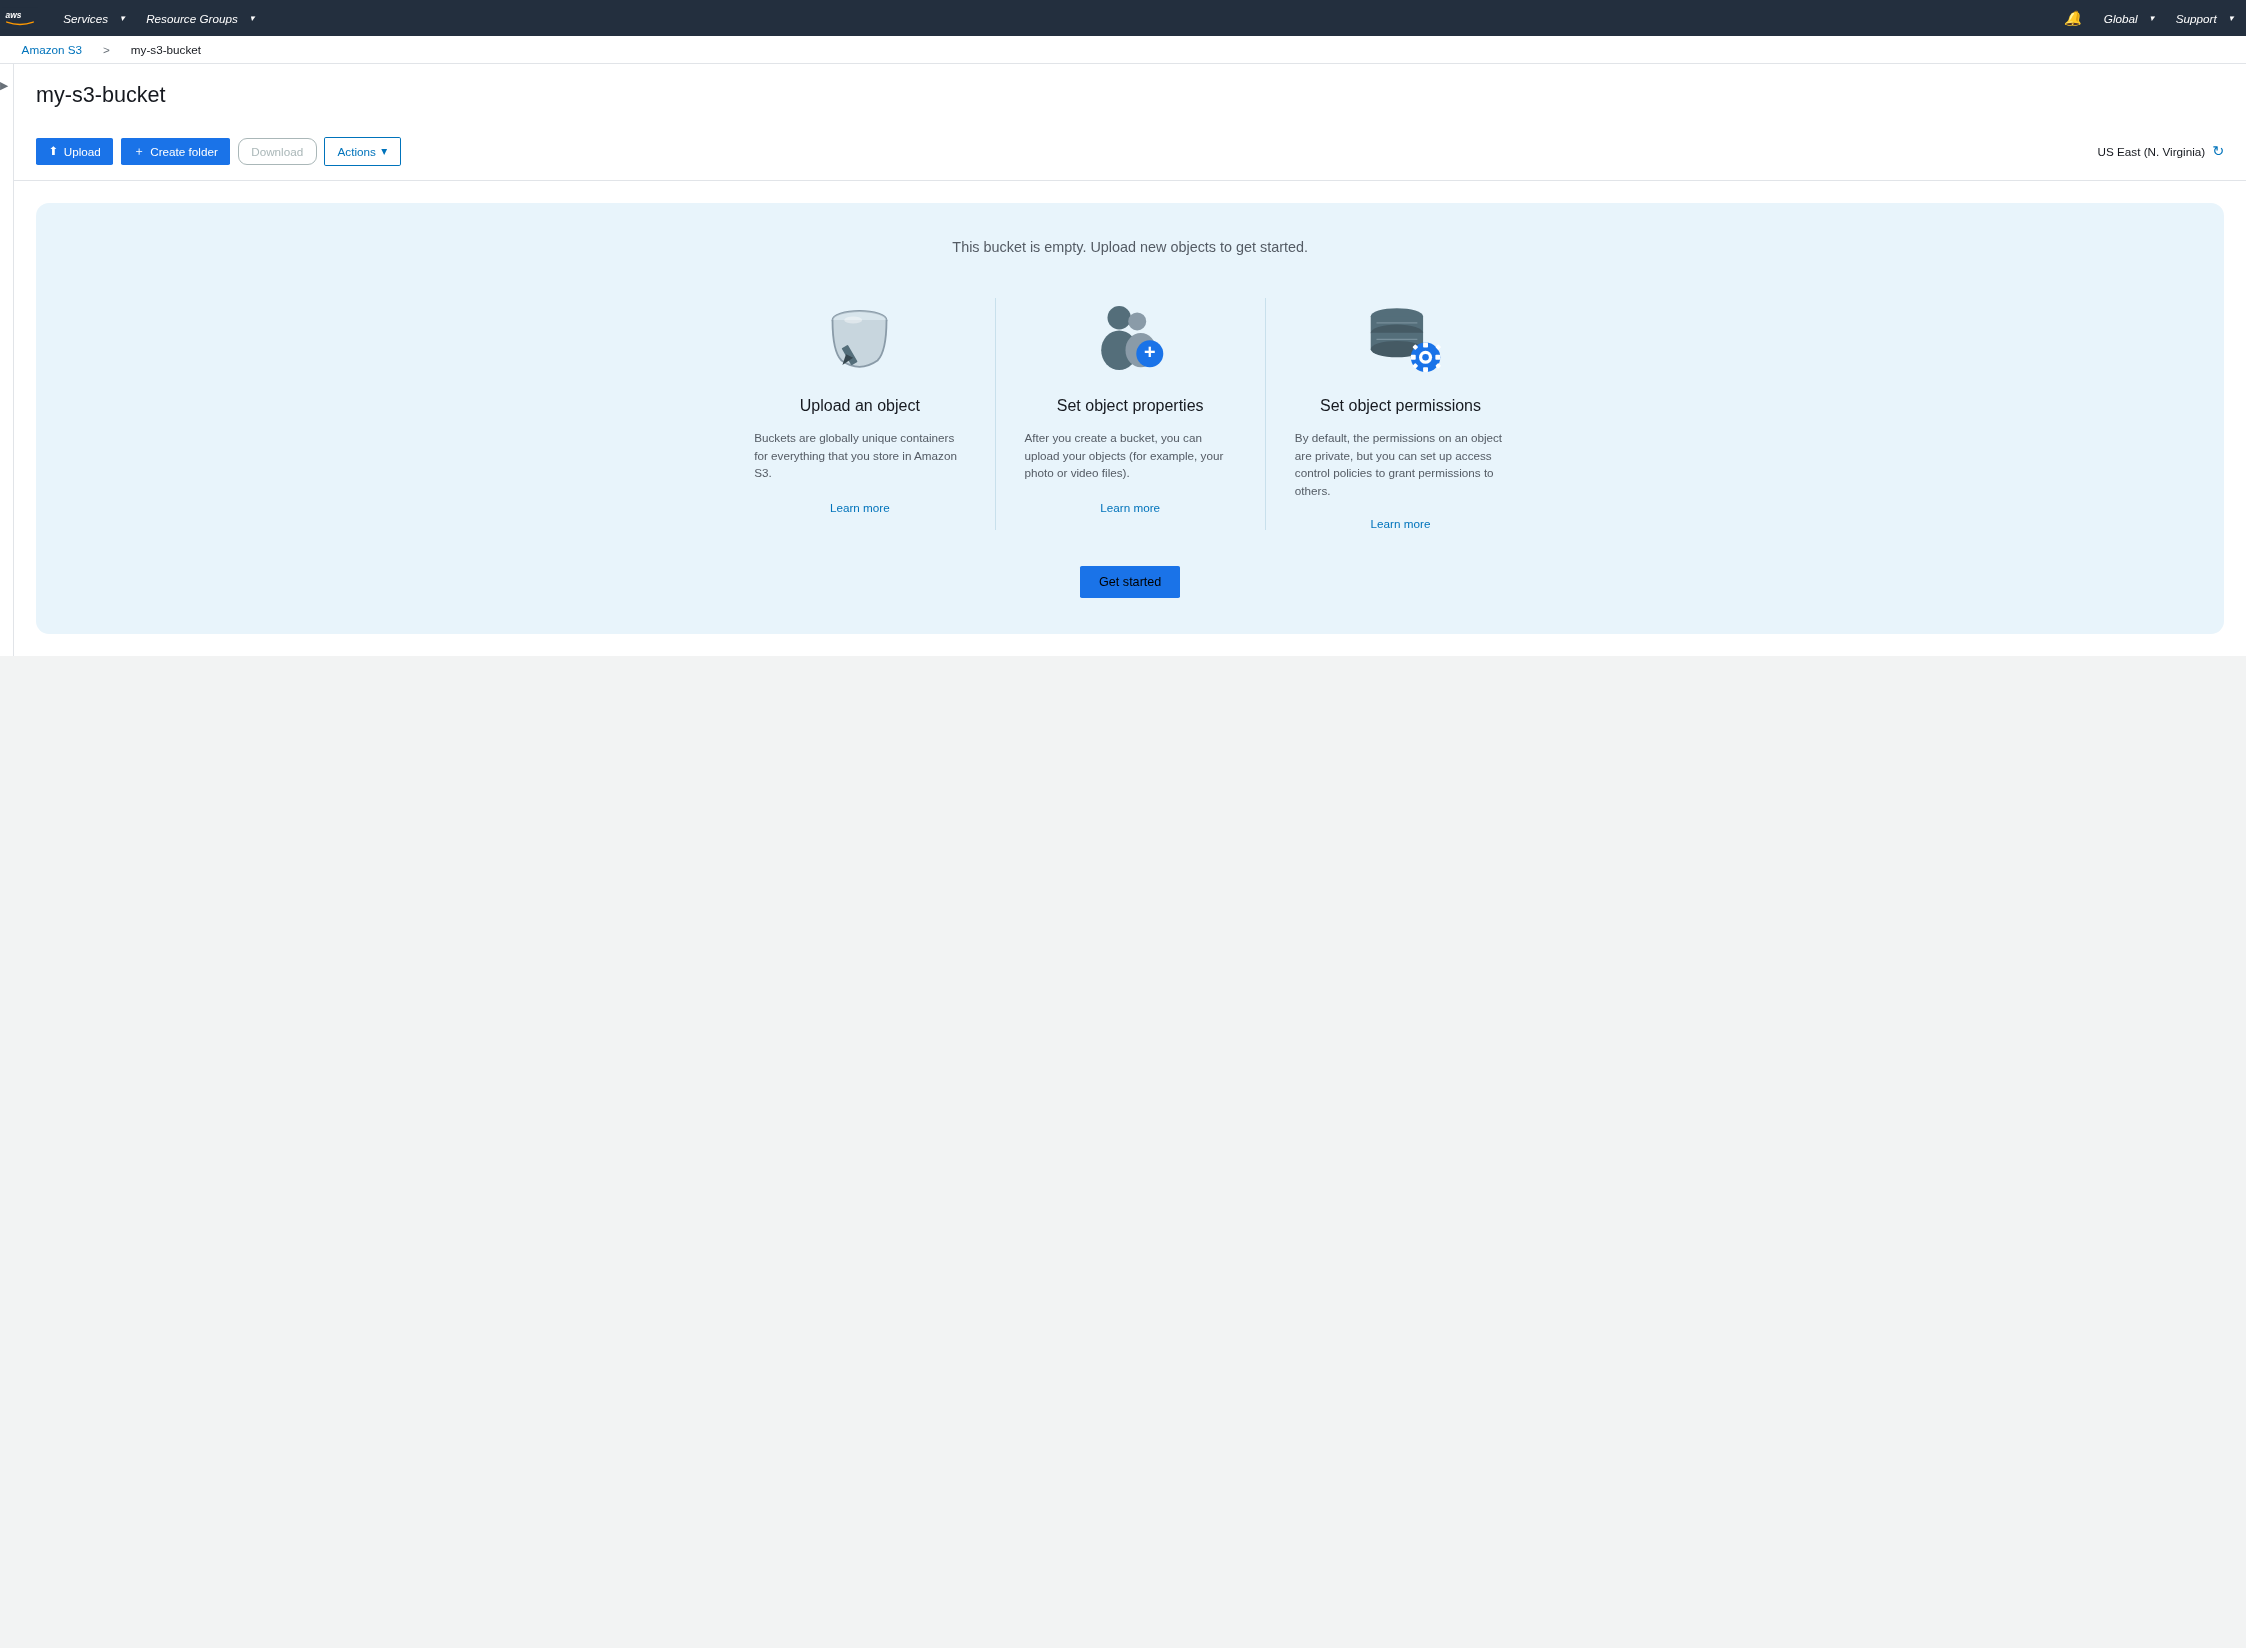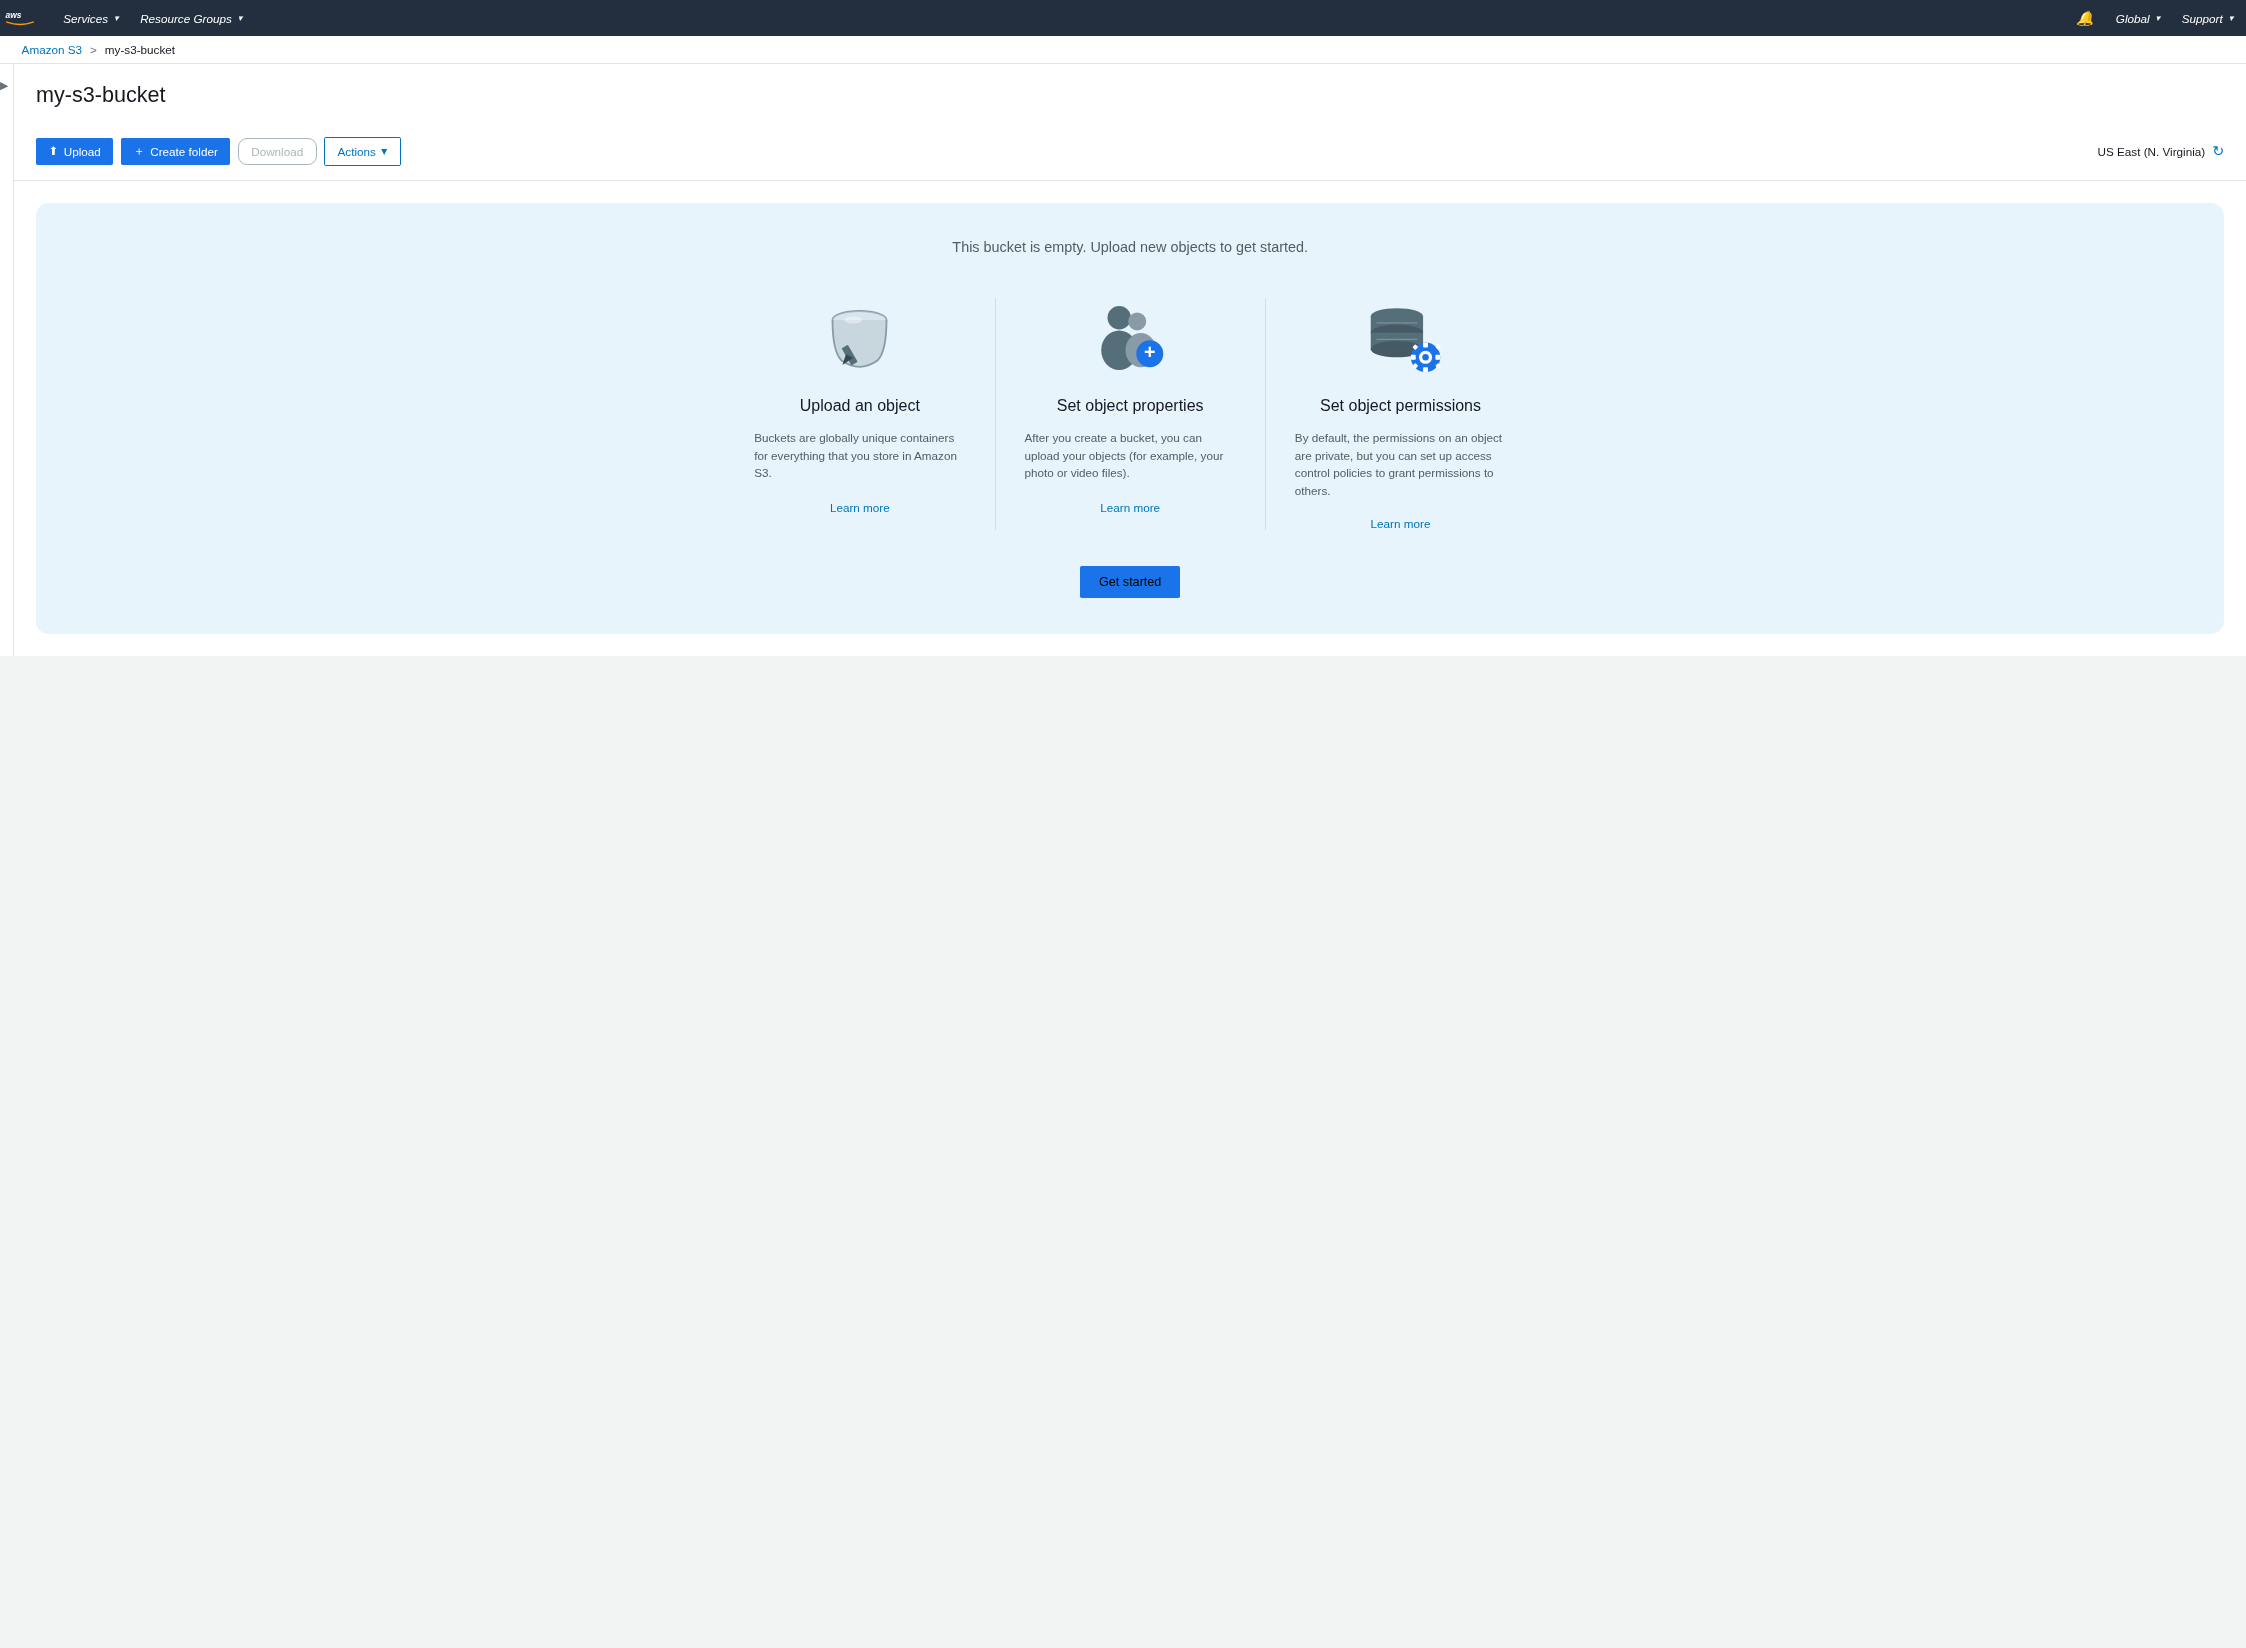--- a/index.html
+++ b/index.html
@@ -26,21 +26,21 @@
     }
     .nav-item {
       color: #fff;
       font-size: 11.7px;
       padding: 0 10.8px;
       height: 36px;
       display: flex;
       align-items: center;
       cursor: pointer;
       white-space: nowrap;
-      gap: 6px;
+      gap: 12px;
     }
     .nav-item .chevron { font-size: 9px; }
     .nav-right {
       margin-left: auto;
       display: flex;
       align-items: center;
       gap: 0;
     }
     .nav-bell {
       color: #fff;
@@ -52,21 +52,21 @@
       font-size: 14.4px;
     }
 
     
     .breadcrumb-bar {
       background: #fff;
       padding: 7.2px 21.6px;
       border-bottom: 0.9px solid #e1e4e8;
       display: flex;
       align-items: center;
-      gap: 8px;
+      gap: 21px;
       font-size: 11.7px;
       text-align: center;
     }
     .breadcrumb-link {
       color: #0073bb;
       cursor: pointer;
       text-decoration: none;
     }
     .breadcrumb-sep { color: #687078; }
     .breadcrumb-current { color: #16191f; }

